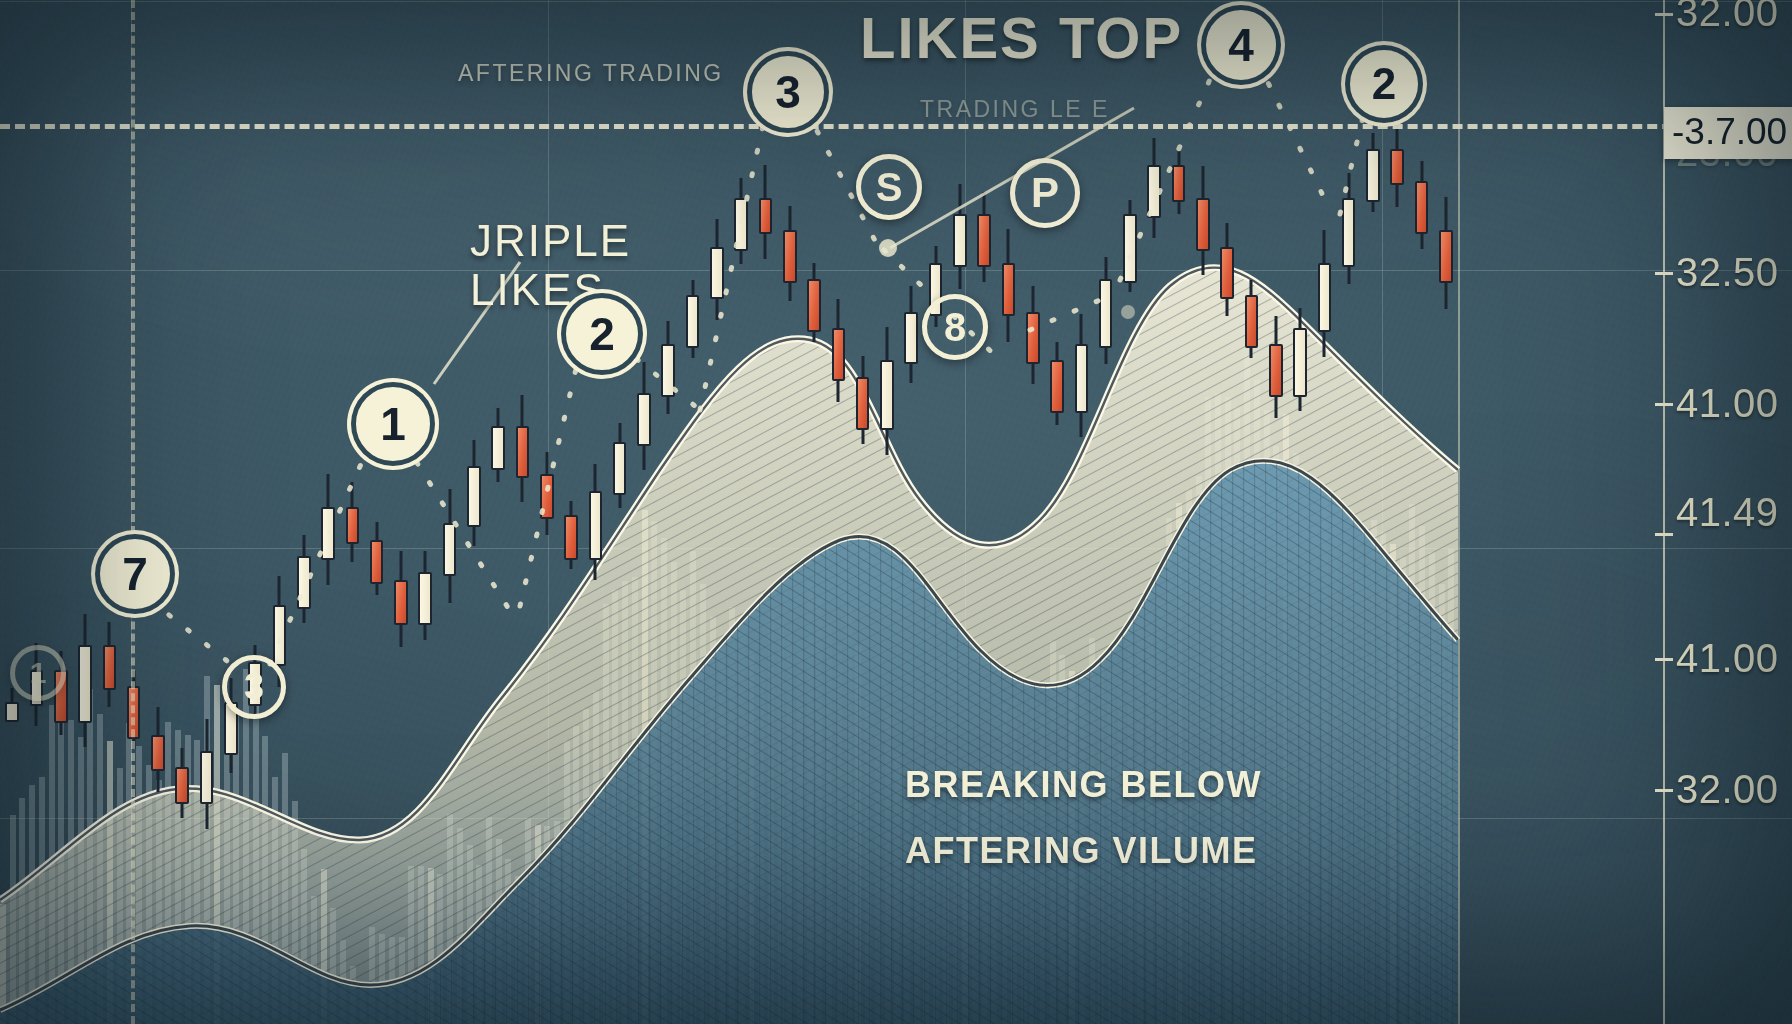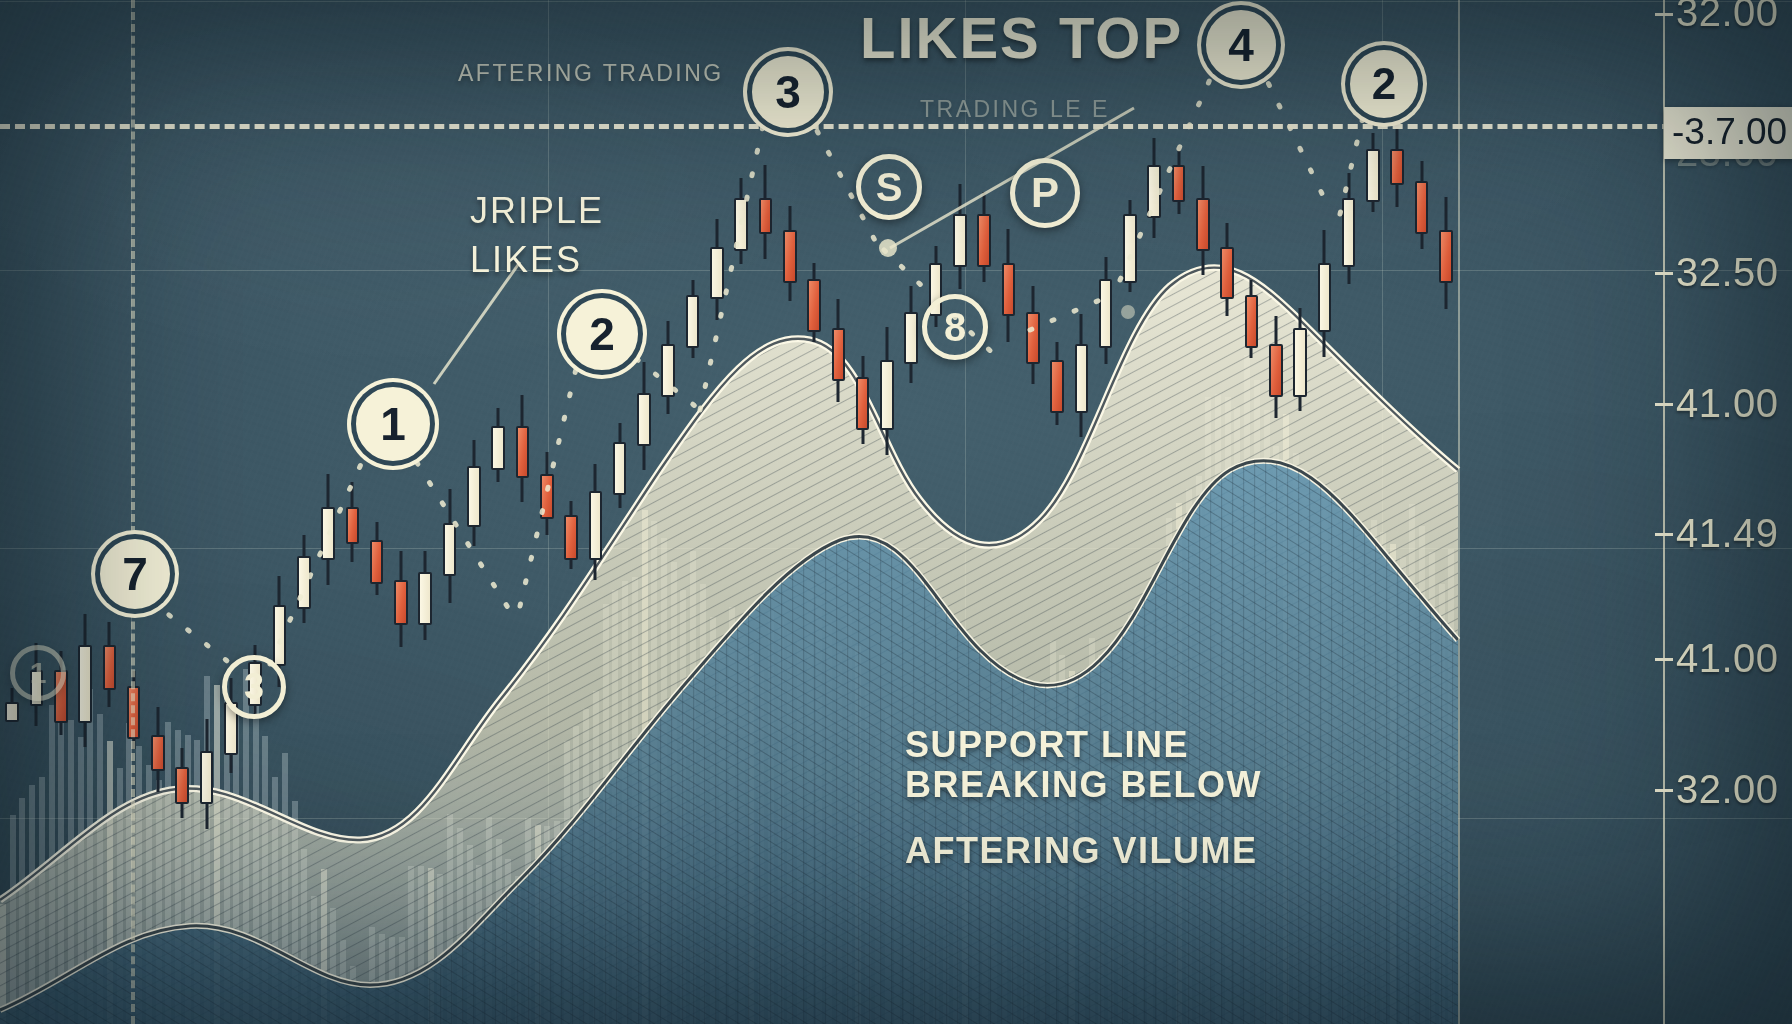--- a/index.html
+++ b/index.html
@@ -85,21 +85,21 @@
   .marker.outline{background:transparent;border:5px solid #f4f0d6;
     color:#f4f0d6;box-shadow:0 3px 10px rgba(0,0,0,.4);}
   .marker.ghost{opacity:.55;}
 
   
   .anno{position:absolute;color:#f5f2da;white-space:pre;
     text-shadow:0 3px 5px rgba(0,0,0,.45);letter-spacing:1px;}
   .title{font-size:58px;font-weight:bold;letter-spacing:2px;}
   .sub{font-size:23px;letter-spacing:2.5px;}
   .faded{opacity:.45;}
-  .mid{font-size:36px;letter-spacing:2px;line-height:1.55;}
+  .mid{font-size:44px;letter-spacing:2px;line-height:1.55;margin-top:24px;}
   .bottom-block{font-size:36px;font-weight:bold;letter-spacing:1.5px;
     line-height:1.85;text-align:center;}
 </style>
 </head>
 <body>
 
 <div id="stage">
 
   <div class="bg-base"></div>
   <div class="bg-smudge"></div>
@@ -627,36 +627,35 @@
     <div class="tick-mark" style="top:403px;"></div>
     <div class="tick-mark" style="top:533px;"></div>
     <div class="tick-mark" style="top:658px;"></div>
     <div class="tick-mark" style="top:789px;"></div>
   </div>
 
   <div class="axis-label" style="top:-10px;">32.00</div>
   <div class="axis-label ghost" style="top:130px;">23.00</div>
   <div class="axis-label" style="top:250px;">32.50</div>
   <div class="axis-label" style="top:381px;">41.00</div>
-  <div class="axis-label" style="top:511px;text-align:center;">41.49</div>
+  <div class="axis-label" style="top:490px;text-align:center;">41.49</div>
   <div class="axis-label" style="top:636px;">41.00</div>
   <div class="axis-label" style="top:767px;">32.00</div>
 
   <div class="price-tag">-3.7.00</div>
 
   <div class="anno title" style="left:860px;top:4px;">LIKES TOP</div>
 
   <div class="anno sub faded" style="left:920px;top:96px;">TRADING LE E</div>
 
   <div class="anno sub" style="left:458px;top:60px;opacity:.75;">AFTERING TRADING</div>
 
   <div class="anno mid" style="left:470px;top:183px;">JRIPLE</div>
   <div class="anno mid" style="left:470px;top:232px;">LIKES</div>
 
-  <div class="anno bottom-block" style="left:905px;top:712px;">SUPPORT LINE</div>
   <div class="anno bottom-block" style="left:905px;top:818px;">AFTERING VILUME</div>
   <div class="anno bottom-block" style="left:905px;top:752px;">BREAKING BELOW</div>
 
   <div class="marker outline ghost" style="left:10px;top:645px;width:46px;height:46px;font-size:30px;">1</div>
 
   <div class="marker solid" style="left:100px;top:539px;width:62px;height:62px;font-size:46px;">7</div>
 
   <div class="marker outline" style="left:222px;top:655px;width:54px;height:54px;font-size:36px;">3</div>
 
   <div class="marker solid" style="left:356px;top:387px;width:66px;height:66px;font-size:46px;">1</div>

